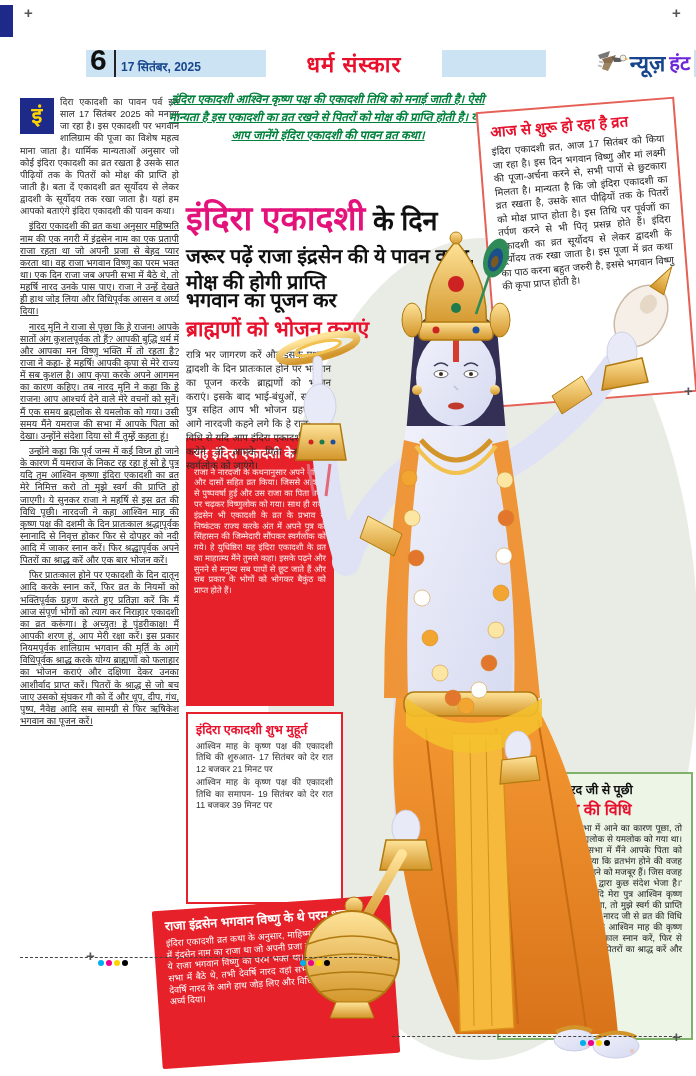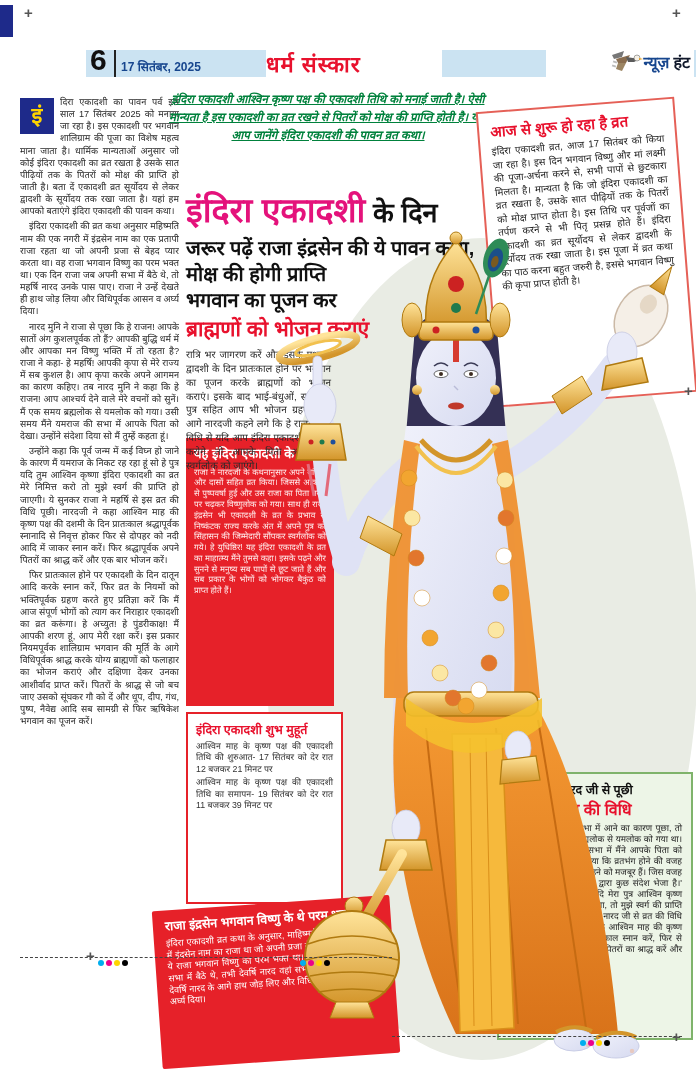--- a/index.html
+++ b/index.html
@@ -8,52 +8,52 @@
   [data-name]{box-sizing:border-box;}
   .reg{position:absolute;font-size:15px;color:#555;font-weight:bold;z-index:9;}
   .corner-block{position:absolute;left:0;top:5px;width:13px;height:32px;background:#1e2a8a;z-index:9;}
 
   
   .band{position:absolute;left:86px;top:50px;width:610px;height:27px;background:#cbe3f2;z-index:1;}
   .pagenum{position:absolute;left:90px;top:43px;font-size:30px;font-weight:bold;color:#101010;z-index:2;}
   .pagenum-div{position:absolute;left:114px;top:50px;width:2px;height:27px;background:#222;z-index:2;}
   .date{position:absolute;left:121px;top:58px;font-size:12px;font-weight:bold;color:#17468e;z-index:2;}
   .section-box{position:absolute;left:266px;top:45px;width:176px;height:35px;background:#fff;z-index:2;
-               display:flex;align-items:center;justify-content:flex-start;}
+               display:flex;align-items:center;justify-content:center;}
   .section-title{font-size:22px;font-weight:bold;color:#e8112d;letter-spacing:1px;}
   .logo-box{position:absolute;left:546px;top:44px;width:148px;height:36px;background:#fff;z-index:2;
             display:flex;align-items:center;justify-content:flex-end;padding-right:4px;}
-  .brand1{font-size:16px;font-weight:bold;color:#17468e;margin-right:4px;}
-  .brand2{font-size:16px;font-weight:bold;color:#0f172a;}
+  .brand1{font-size:22px;font-weight:bold;color:#17468e;margin-right:4px;}
+  .brand2{font-size:20px;font-weight:bold;color:#6d28d9;}
 
   
   .halo{position:absolute;left:266px;top:238px;width:432px;height:822px;border-radius:50%;
         background:#e9ece4;z-index:0;}
 
   
   .leftcol{position:absolute;left:20px;top:96px;width:159px;height:860px;overflow:hidden;
            font-size:9.2px;line-height:1.32;text-align:justify;color:#2a2a2a;z-index:2;}
   .leftcol p{margin:0 0 3px 0;}
-  .leftcol p.ind{text-indent:9px;}
+  .leftcol p.ind{text-indent:9px;text-decoration:underline;}
   .dropcap{float:left;width:34px;height:36px;background:#1e2a8a;color:#ffd400;font-size:22px;
            font-weight:bold;display:flex;align-items:center;justify-content:center;margin:2px 6px 2px 0;}
 
   
   .lede{position:absolute;left:163px;top:91px;width:330px;z-index:2;text-align:center;
         font-size:11.5px;font-weight:bold;font-style:italic;color:#00813c;line-height:1.55;
         text-decoration:underline;}
 
   
   .today-box{position:absolute;left:487px;top:104px;width:199px;height:296px;background:#fff;
              border:2px solid #e56057;transform:rotate(-4.5deg);z-index:2;padding:8px 11px;overflow:hidden;}
   .today-title{font-size:15px;font-weight:bold;color:#e8112d;margin-bottom:4px;}
   .today-body{font-size:9.8px;line-height:1.38;color:#222;text-align:justify;}
 
   
-  .headline{position:absolute;left:186px;top:186px;width:315px;z-index:2;}
+  .headline{position:absolute;left:186px;top:194px;width:315px;z-index:2;}
   .hl-accent{font-size:34px;font-weight:bold;color:#e4127b;}
   .hl-rest{font-size:27px;font-weight:bold;color:#101010;}
   .hl-sub{font-size:20px;font-weight:bold;color:#101010;line-height:1.28;margin-top:4px;}
 
   
   .pujan{position:absolute;left:186px;top:286px;width:300px;z-index:2;}
   .pujan-t1{font-size:20px;font-weight:bold;color:#101010;}
   .pujan-t2{font-size:21px;font-weight:bold;color:#e8112d;margin-top:1px;}
   .pujan-body{width:295px;margin-top:6px;font-size:9.9px;line-height:1.4;text-align:justify;color:#2a2a2a;}
   .pujan-spacer{float:right;width:150px;height:95px;margin-top:46px;}

